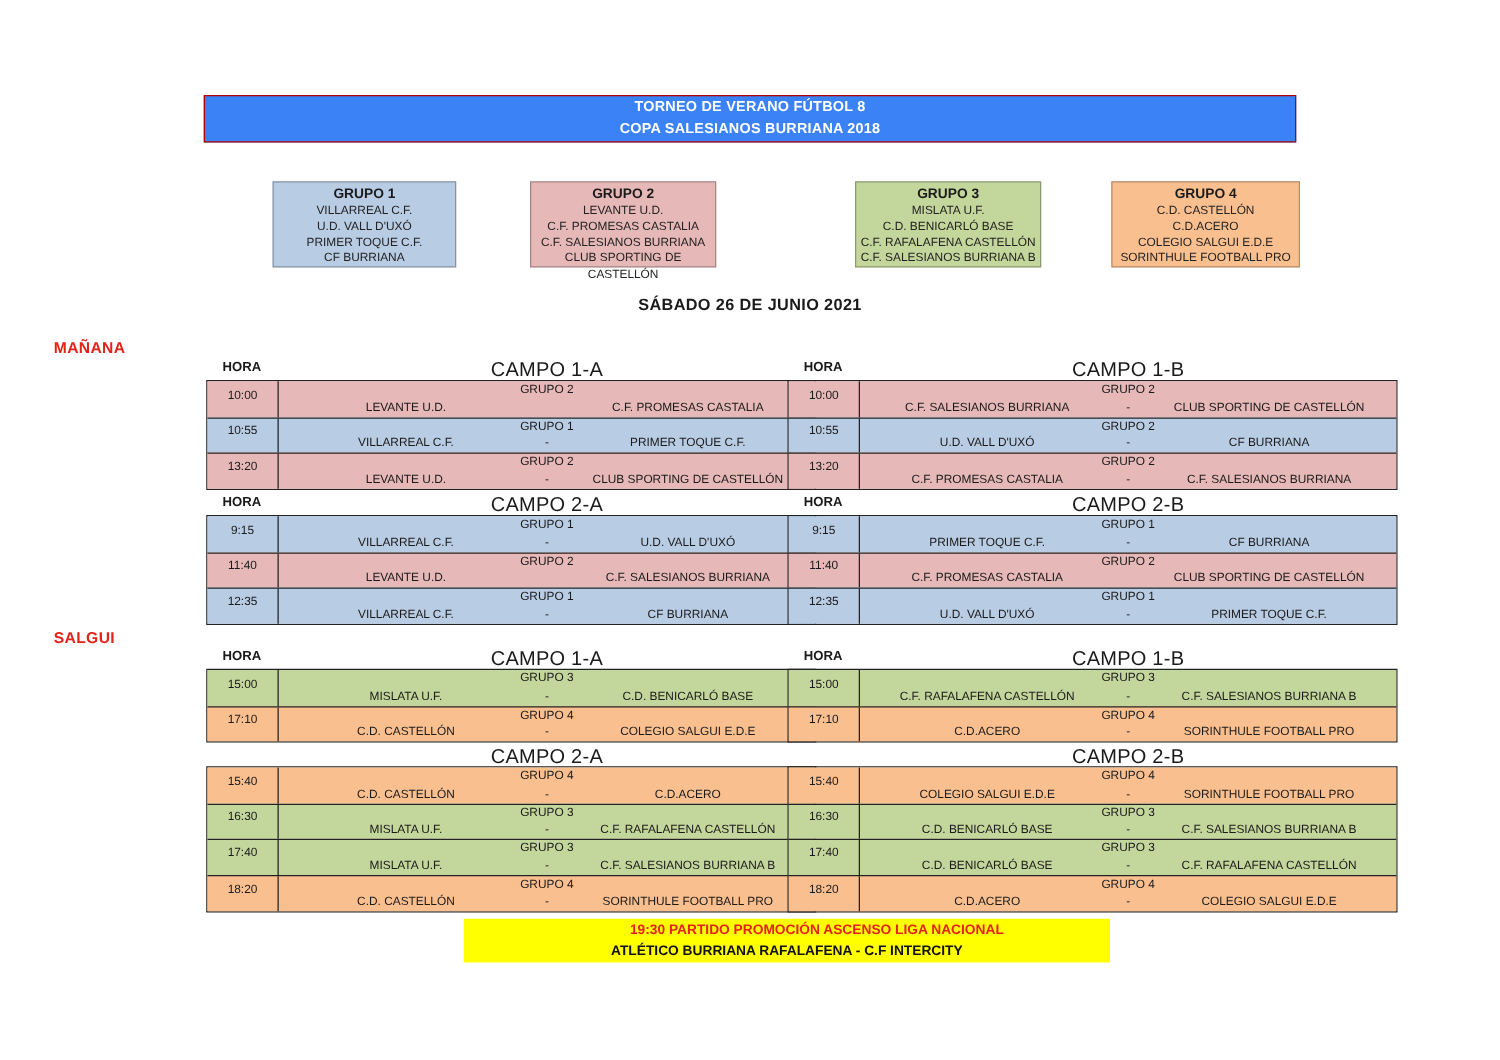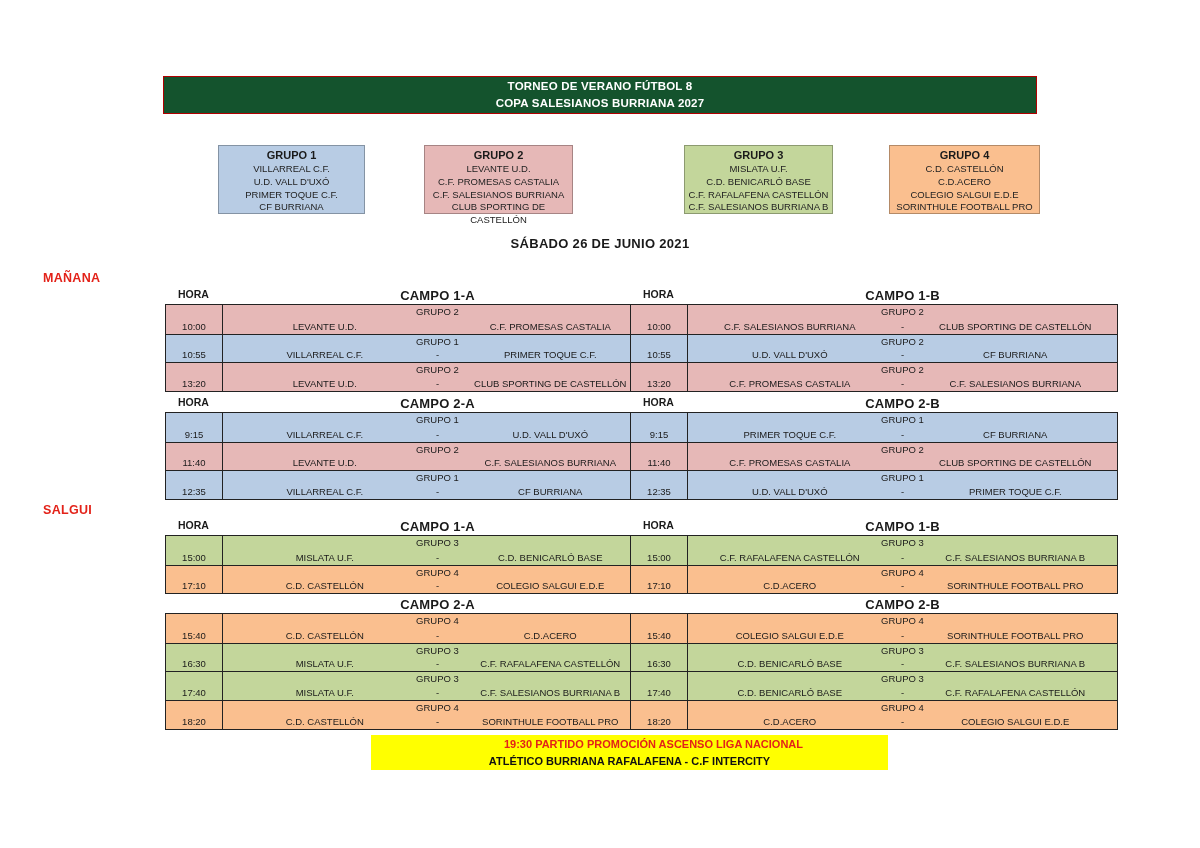--- a/index.html
+++ b/index.html
@@ -26,47 +26,47 @@
                  font-size:12.5px;font-weight:bold;letter-spacing:.3px;padding-left:43px;}
   #manana{top:271px;} #tarde{top:503px;}
 
   
   .blk{position:absolute;left:0;width:1200px;}
   #blk-m1{top:288px;} #blk-m2{top:396px;} #blk-a1{top:519px;} #blk-a2{top:597px;}
   .tcol{position:absolute;top:0;width:488px;}
   .tcol.l{left:165px;} .tcol.r{left:630px;}
   .thead{display:flex;height:15px;margin-bottom:1px;}
   .hora{width:57px;flex:none;text-align:center;font-size:10.5px;font-weight:bold;}
-  .campo{flex:1;text-align:center;font-size:13px;font-weight:bold;letter-spacing:.2px;}
+  .campo{flex:1;text-align:center;font-size:16px;font-weight:normal;letter-spacing:.2px;}
   .tbl{border:1.6px solid #222;}
   .match{display:flex;height:28.7px;box-sizing:border-box;border-top:1.6px solid #222;}
   .match:first-child{border-top:none;}
   .mtime{width:57px;flex:none;box-sizing:border-box;border-right:1.6px solid #222;
          display:flex;align-items:flex-end;justify-content:center;
-         font-size:9.5px;padding-bottom:2px;}
+         font-size:9.5px;padding-bottom:12px;}
   .mbody{flex:1;display:flex;flex-direction:column;min-width:0;}
   .mgrp{height:13.5px;line-height:14.5px;text-align:center;font-size:9.5px;}
   .mteams{flex:1;display:grid;grid-template-columns:1fr 22px 1fr;align-items:end;
           font-size:9.5px;padding-bottom:2px;}
   .mteams span{text-align:center;white-space:nowrap;}
 
   
   .fbanner{position:absolute;left:371px;top:735px;width:517px;height:35px;
            box-sizing:border-box;text-align:center;padding-top:1px;}
   .fbanner .f1{font-size:11px;font-weight:bold;line-height:17px;}
   .fbanner .f2{font-size:11px;font-weight:bold;line-height:16px;color:#111;}
 </style>
 </head>
 <body>
 
 <div class="page">
 
-  <div class="banner" style="background-color: #14532d;">
+  <div class="banner" style="background-color: #3b82f6;">
     <div>TORNEO DE VERANO FÚTBOL 8</div>
-    <div>COPA SALESIANOS BURRIANA 2027</div>
+    <div>COPA SALESIANOS BURRIANA 2018</div>
   </div>
 
   <div class="gbox" id="gbox1" style="background-color: rgb(184, 204, 228);">
     <div class="gtitle">GRUPO 1</div>
     <div class="gteam">VILLARREAL C.F.</div>
     <div class="gteam">U.D. VALL D'UXÓ</div>
     <div class="gteam">PRIMER TOQUE C.F.</div>
     <div class="gteam">CF BURRIANA</div>
   </div>
   <div class="gbox" id="gbox2" style="background-color: rgb(230, 184, 183);">

